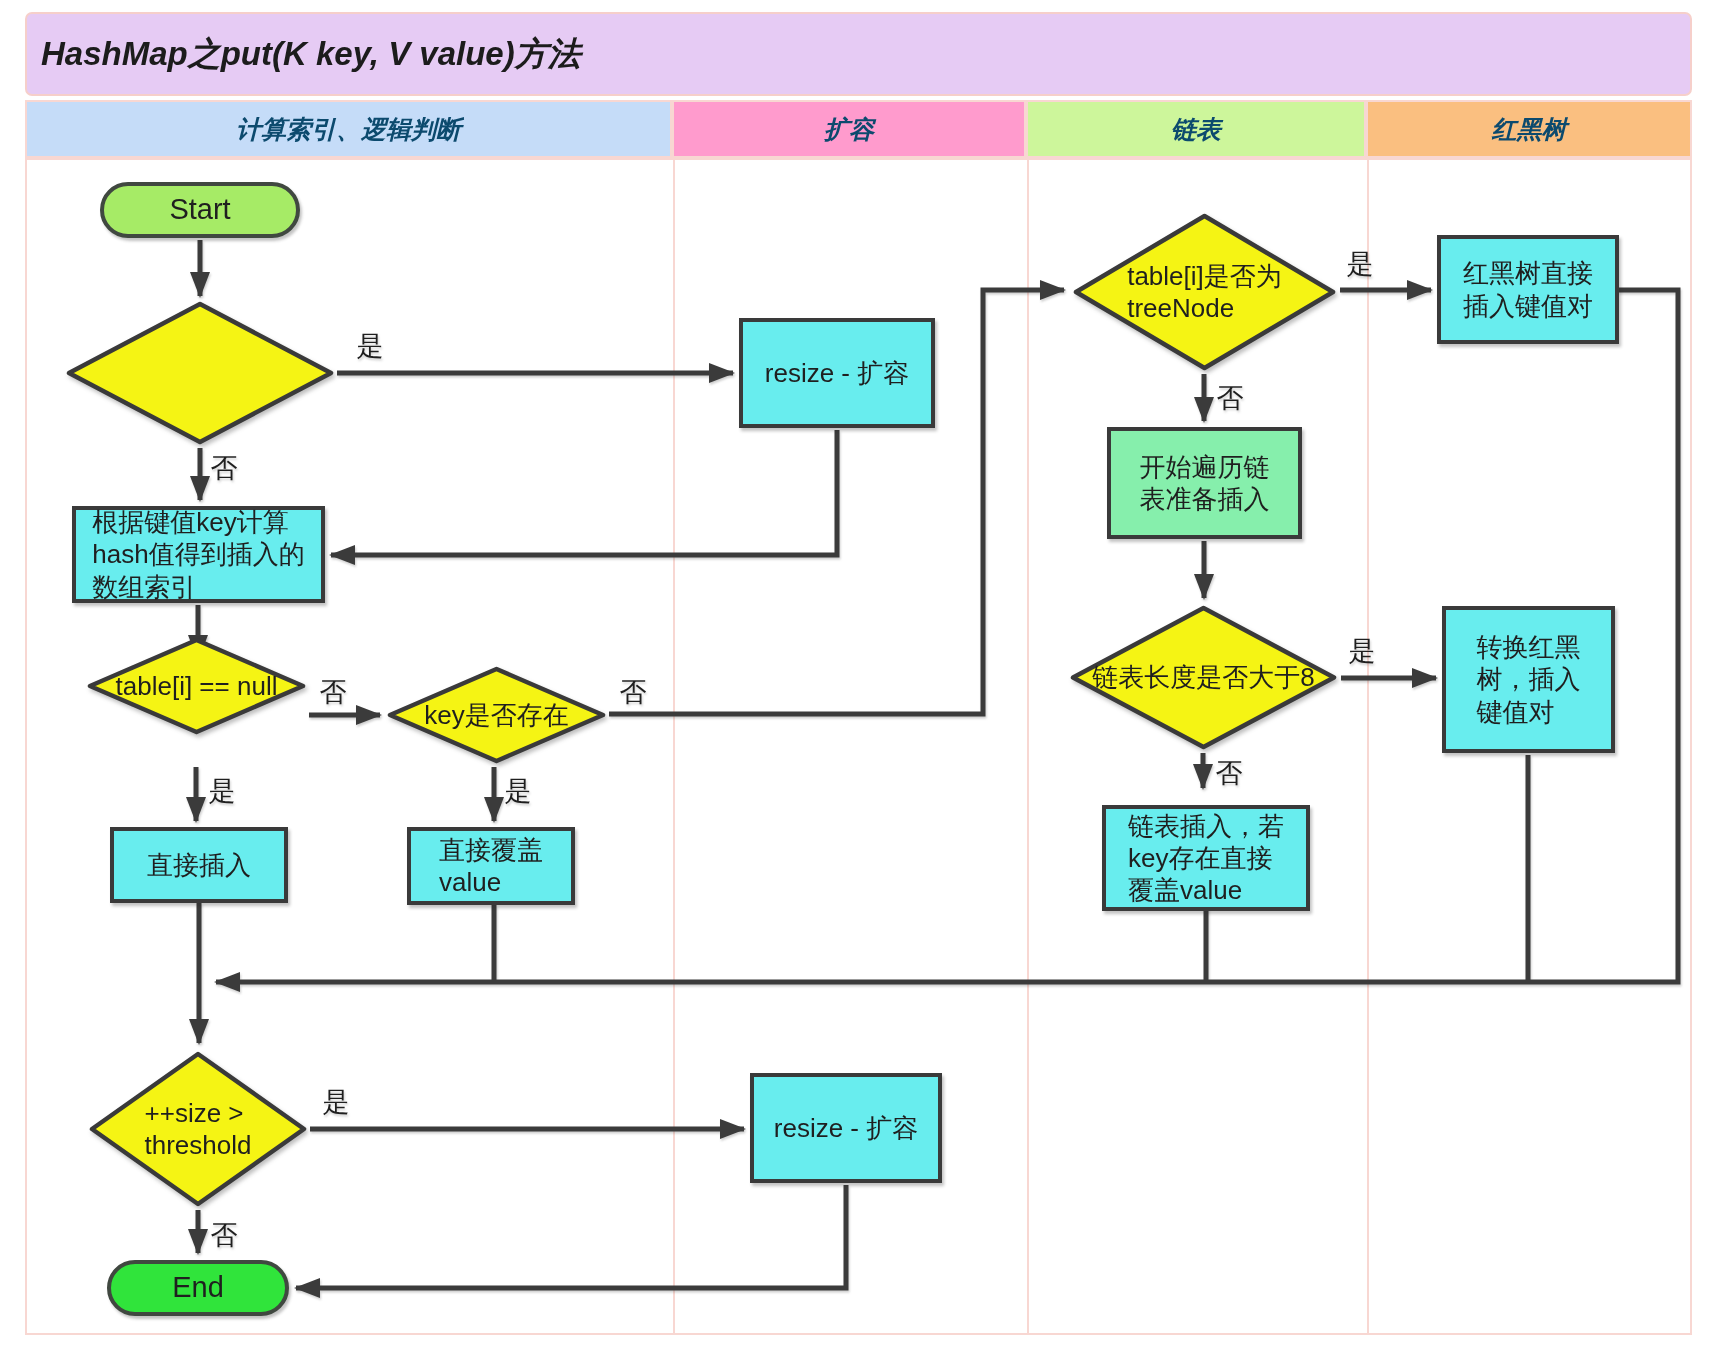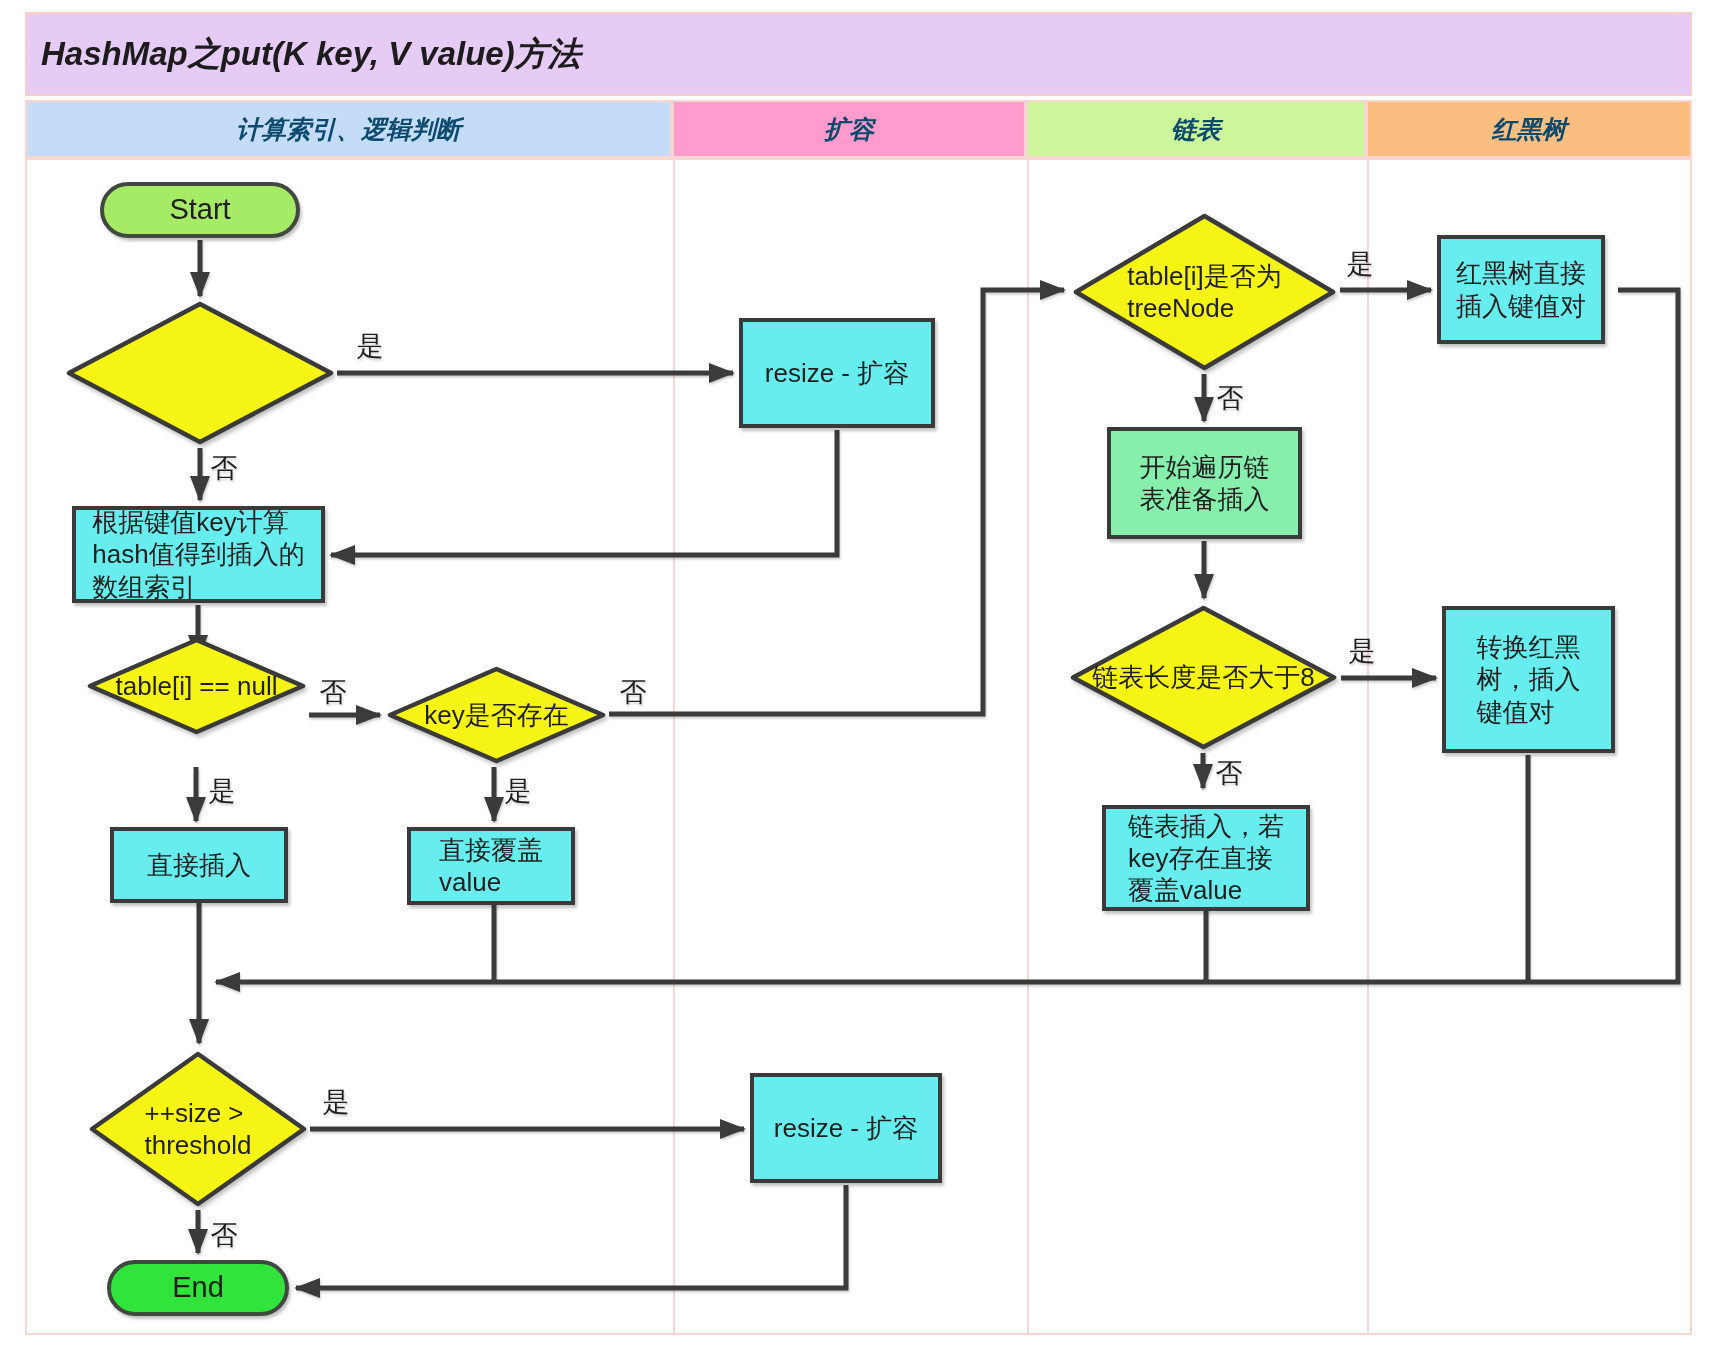--- a/index.html
+++ b/index.html
@@ -33,21 +33,21 @@
   .node.decision .dlabel{position:relative;z-index:2;}
 
   #edge-layer{position:absolute;left:0;top:0;z-index:2;pointer-events:none;
               filter:drop-shadow(1px 2px 1px rgba(60,60,60,.25));}
   #edge-layer text{font-family:"Liberation Sans","DejaVu Sans",sans-serif;font-size:27px;fill:#1f1f1f;}
 </style>
 </head>
 <body>
 
 <div id="stage">
-  <div class="title-bar" id="title-bar" style="left: 25px; top: 12px; width: 1667px; height: 84px; background: rgb(230, 203, 244);">HashMap之put(K key, V value)方法</div>
+  <div class="title-bar" id="title-bar" style="left: 25px; top: 12px; width: 1667px; height: 84px; background: rgb(230, 203, 244); border-radius: 7px;">HashMap之put(K key, V value)方法</div>
   <div id="header-layer">
       <div class="header-cell" style="left: 25px; top: 100px; width: 647px; height: 58px; background: rgb(197, 220, 248);">计算索引、逻辑判断</div>
       <div class="header-cell" style="left: 672px; top: 100px; width: 354px; height: 58px; background: rgb(255, 155, 205);">扩容</div>
       <div class="header-cell" style="left: 1026px; top: 100px; width: 340px; height: 58px; background: rgb(205, 246, 155);">链表</div>
       <div class="header-cell" style="left: 1366px; top: 100px; width: 326px; height: 58px; background: rgb(250, 191, 128);">红黑树</div>
     </div>
   <div class="lane-body" id="lane-body" style="left: 25px; top: 158px; width: 1667px; height: 1177px;">
       <div class="lane-divider" style="left: 646px; top: 0px; height: 1173px; background: rgb(248, 215, 210);"></div>
       <div class="lane-divider" style="left: 1000px; top: 0px; height: 1173px; background: rgb(248, 215, 210);"></div>
       <div class="lane-divider" style="left: 1340px; top: 0px; height: 1173px; background: rgb(248, 215, 210);"></div>
@@ -108,21 +108,21 @@
       <div class="node decision" style="left: 386px; top: 665px; width: 221px; height: 100px;"><svg class="dshape" width="221" height="100" viewBox="0 0 221 100">
           <polygon points="110.5,4 217,50 110.5,96 4,50" fill="#f5f414" stroke="#3a3a3a" stroke-width="4.5" stroke-linejoin="round"></polygon>
         </svg><div class="dlabel">key是否存在</div></div>
       <div class="node process" style="left: 110px; top: 827px; width: 178px; height: 76px; background: rgb(104, 237, 238);">直接插入</div>
       <div class="node process" style="left: 407px; top: 827px; width: 168px; height: 78px; background: rgb(104, 237, 238);">直接覆盖
 value</div>
       <div class="node decision" style="left: 1072px; top: 212px; width: 265px; height: 160px;"><svg class="dshape" width="265" height="160" viewBox="0 0 265 160">
           <polygon points="132.5,4 261,80 132.5,156 4,80" fill="#f5f414" stroke="#3a3a3a" stroke-width="4.5" stroke-linejoin="round"></polygon>
         </svg><div class="dlabel">table[i]是否为
 treeNode</div></div>
-      <div class="node process" style="left: 1437px; top: 235px; width: 168px; height: 109px; background: rgb(104, 237, 238);">红黑树直接
+      <div class="node process" style="left: 1437px; top: 235px; width: 182px; height: 109px; background: rgb(104, 237, 238);">红黑树直接
 插入键值对</div>
       <div class="node process" style="left: 1107px; top: 427px; width: 195px; height: 112px; background: #86efac;">开始遍历链
 表准备插入</div>
       <div class="node decision" style="left: 1069px; top: 604px; width: 269px; height: 147px;"><svg class="dshape" width="269" height="147" viewBox="0 0 269 147">
           <polygon points="134.5,4 265,73.5 134.5,143 4,73.5" fill="#f5f414" stroke="#3a3a3a" stroke-width="4.5" stroke-linejoin="round"></polygon>
         </svg><div class="dlabel">链表长度是否大于8</div></div>
       <div class="node process" style="left: 1442px; top: 606px; width: 173px; height: 147px; background: rgb(104, 237, 238);">转换红黑
 树，插入
 键值对</div>
       <div class="node process" style="left: 1102px; top: 794px; width: 208px; height: 106px; background: rgb(104, 237, 238); margin-top: 11px;">链表插入，若

